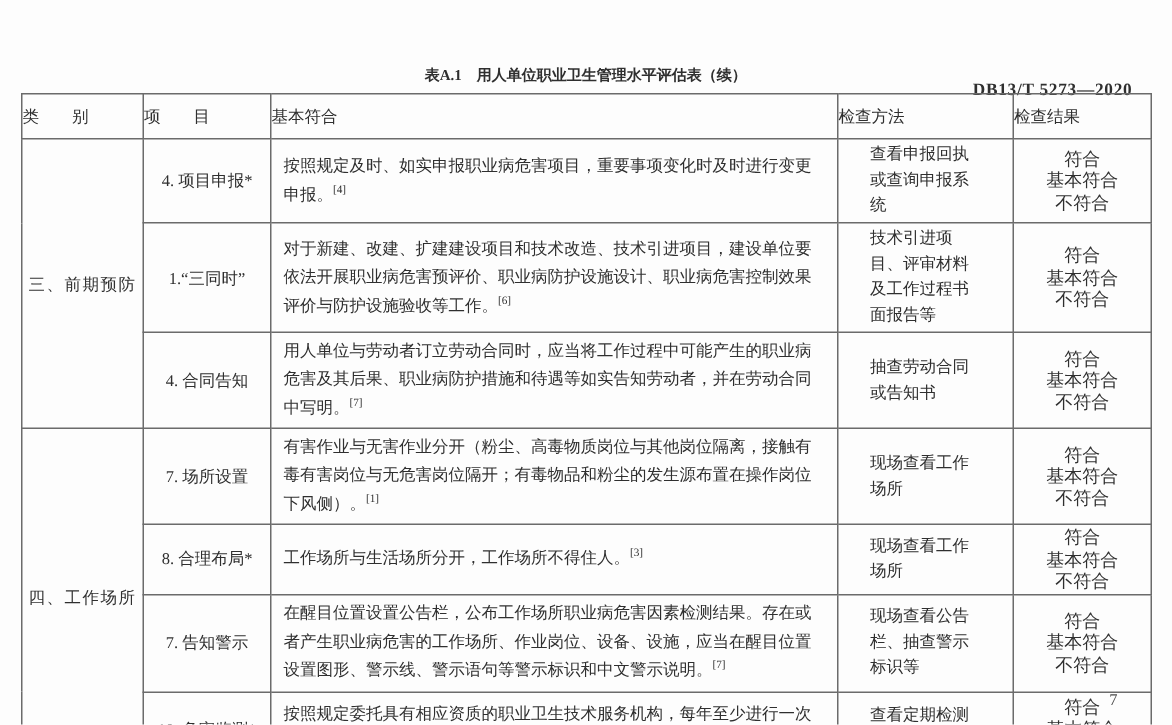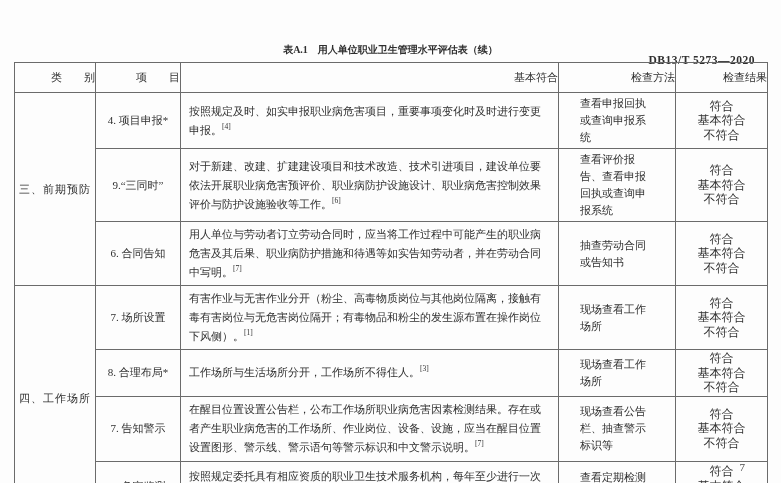--- a/index.html
+++ b/index.html
@@ -22,21 +22,21 @@
     position:absolute; top:62px; left:14px; width:753px;
     border-collapse:collapse; table-layout:fixed;
   }
   .eval-table th, .eval-table td {
     border:1px solid #6b6b6b;
     font-size:11px;
     vertical-align:middle;
   }
   .eval-table thead tr { height:30px; }
   .eval-table th {
-    font-weight:normal; text-align:right; font-size:11px;
+    font-weight:normal; text-align:left; font-size:11px;
   }
   td.cat { text-align:center; letter-spacing:1px; }
   td.item { text-align:center; padding:2px 4px; }
   td.req  { text-align:left; padding:3px 8px; line-height:19px; }
   td.req sup { font-size:7.5px; vertical-align:super; line-height:0; }
   td.method { text-align:left; padding:2px 21px; line-height:17px; }
   td.res { text-align:center; padding:1px 2px; }
   td.res div { font-size:12px; line-height:14.5px; }
   .page-number {
     position:absolute; top:461px; right:36px;
@@ -72,31 +72,31 @@
         <td class="item">4. 项目申报*</td>
         <td class="req">按照规定及时、如实申报职业病危害项目，重要事项变化时及时进行变更申报。<sup>[4]</sup></td>
         <td class="method">查看申报回执或查询申报系统</td>
         <td class="res">
           <div>符合</div>
           <div>基本符合</div>
           <div>不符合</div>
         </td>
       </tr>
       <tr style="height: 45px;">
-        <td class="item">9.“三同时”</td>
+        <td class="item">1.“三同时”</td>
         <td class="req">对于新建、改建、扩建建设项目和技术改造、技术引进项目，建设单位要依法开展职业病危害预评价、职业病防护设施设计、职业病危害控制效果评价与防护设施验收等工作。<sup>[6]</sup></td>
-        <td class="method">查看评价报告、查看申报回执或查询申报系统</td>
+        <td class="method">技术引进项目、评审材料及工作过程书面报告等</td>
         <td class="res">
           <div>符合</div>
           <div>基本符合</div>
           <div>不符合</div>
         </td>
       </tr>
       <tr style="height: 44px;">
-        <td class="item">6. 合同告知</td>
+        <td class="item">4. 合同告知</td>
         <td class="req">用人单位与劳动者订立劳动合同时，应当将工作过程中可能产生的职业病危害及其后果、职业病防护措施和待遇等如实告知劳动者，并在劳动合同中写明。<sup>[7]</sup></td>
         <td class="method">抽查劳动合同或告知书</td>
         <td class="res">
           <div>符合</div>
           <div>基本符合</div>
           <div>不符合</div>
         </td>
       </tr>
       <tr style="height: 48px;">
         <td class="cat" rowspan="4">四、工作场所</td>

